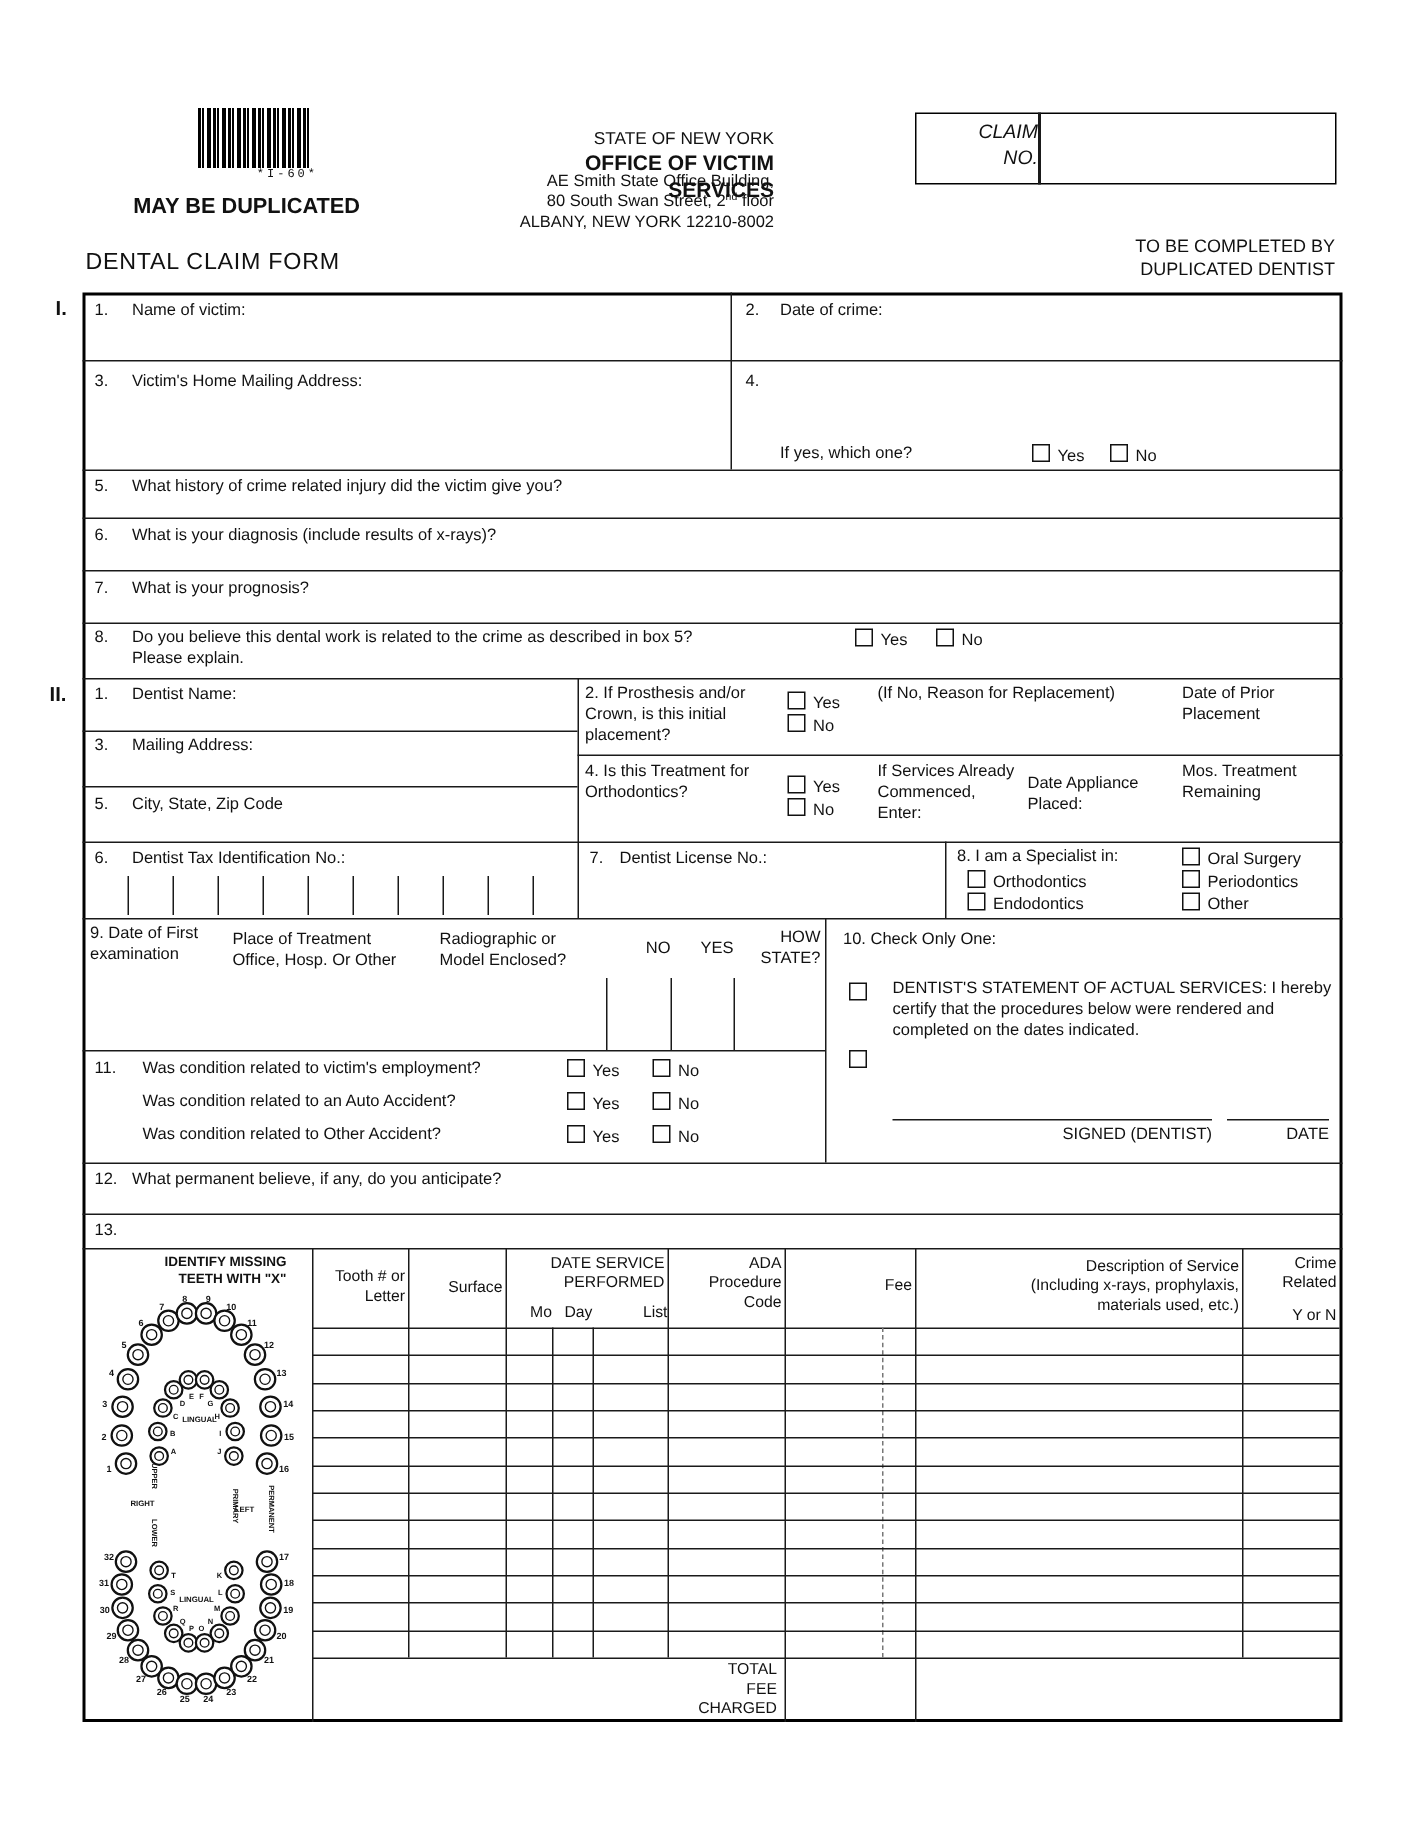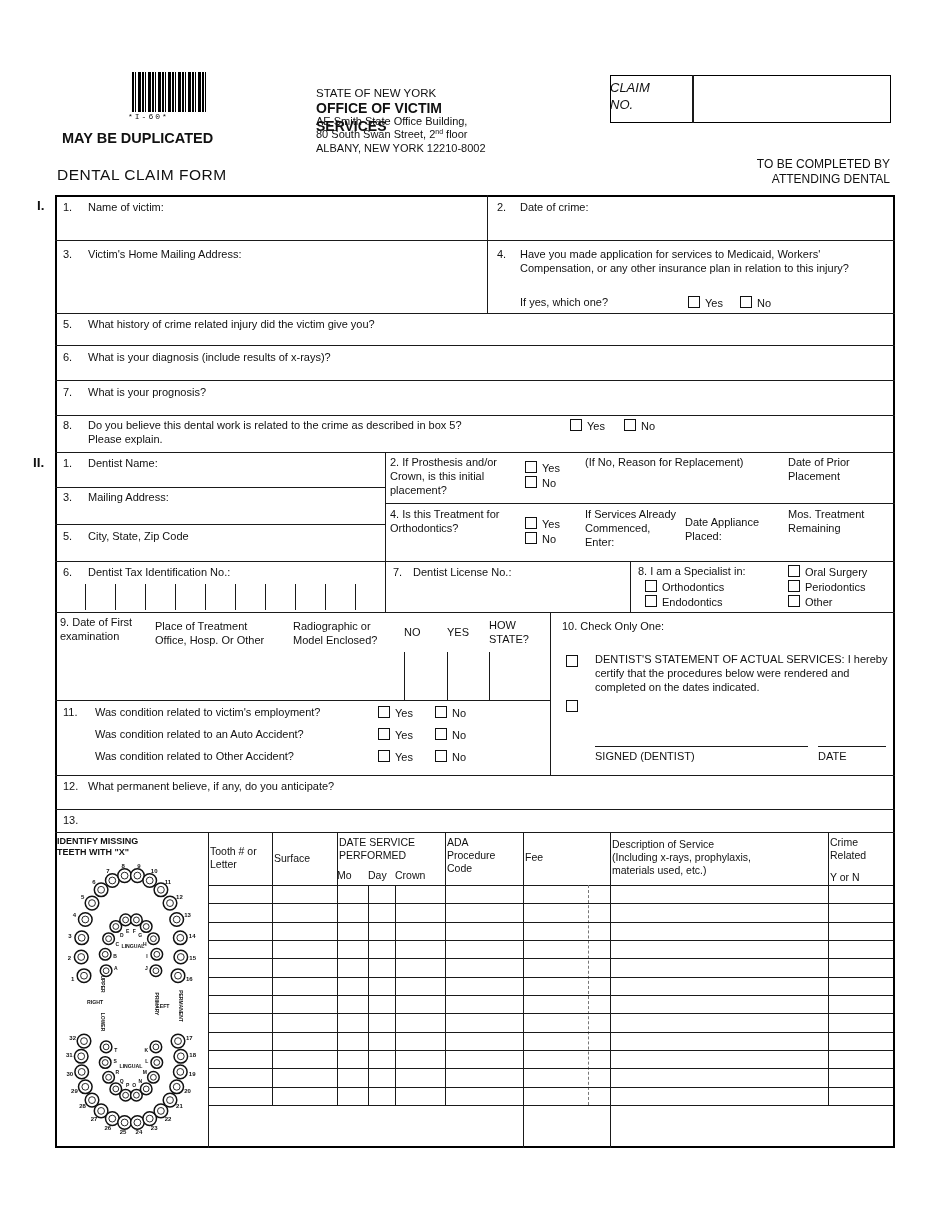--- a/index.html
+++ b/index.html
@@ -3,21 +3,21 @@
 <meta charset="utf-8">
 <style>
   html,body{margin:0;padding:0;background:#fff}
   #page{position:relative;width:950px;height:1230px;background:#fff;overflow:hidden;
         font-family:"Liberation Sans","DejaVu Sans",sans-serif;color:#111}
   .t{position:absolute;font-size:11px;line-height:1.25}
   .sm{font-size:10.5px}
   .xs{font-size:8px}
   .b{font-weight:bold}
   .i{font-style:italic}
-  .ctr{text-align:left}
+  .ctr{text-align:right}
   .rt{text-align:right}
   .hl{position:absolute;height:1px;background:#1a1a1a}
   .vl{position:absolute;width:1px;background:#1a1a1a}
   .dash{position:absolute;width:0;border-left:1px dashed #777}
   .cb{display:inline-block;width:10px;height:10px;border:1.5px solid #111;background:#fff;
       vertical-align:-1px;margin-right:5px}
   .formbox{position:absolute;left:55px;top:195px;width:840px;height:953px;
            border:2px solid #000;box-sizing:border-box}
   .claimbox{position:absolute;left:610px;top:75px;width:281px;height:48px;
             border:1.5px solid #000;box-sizing:border-box}
@@ -45,21 +45,21 @@
   <div class="vl" style="left:692px;top:75px;height:48px;width:1.5px"></div>
   <div class="t i ctr" style="left:610px;top:80px;width:82px;font-size:13px;line-height:1.3">
     <span style="display:block">CLAIM</span>
     <span style="display:block">NO.</span>
   </div>
   <div style="position:absolute;left:694px;top:77px;width:195px;height:44px"></div>
 
   <div class="t" style="left:57px;top:165px;font-size:15.5px;letter-spacing:0.5px">DENTAL CLAIM FORM</div>
   <div class="t rt" style="left:640px;top:157px;width:250px;font-size:12px">
     <span style="display:block">TO BE COMPLETED BY</span>
-    <span style="display:block">ATTENDING DENTAL</span>
+    <span style="display:block">DUPLICATED DENTIST</span>
   </div>
 
   <div class="formbox"></div>
 
   <div class="hl" style="left:55px;top:240px;width:840px"></div>
   <div class="hl" style="left:55px;top:313px;width:840px"></div>
   <div class="hl" style="left:55px;top:345px;width:840px"></div>
   <div class="hl" style="left:55px;top:380px;width:840px"></div>
   <div class="hl" style="left:55px;top:415px;width:840px"></div>
   <div class="hl" style="left:55px;top:452px;width:840px"></div>
@@ -99,21 +99,20 @@
   <div class="t" style="left:88px;top:201px">Name of victim:</div>
   <div style="position:absolute;left:170px;top:200px;width:310px;height:38px"></div>
   <div class="t" style="left:497px;top:201px">2.</div>
   <div class="t" style="left:520px;top:201px">Date of crime:</div>
   <div style="position:absolute;left:610px;top:200px;width:280px;height:38px"></div>
 
   <div class="t" style="left:63px;top:248px">3.</div>
   <div class="t" style="left:88px;top:248px">Victim's Home Mailing Address:</div>
   <div style="position:absolute;left:88px;top:262px;width:390px;height:48px"></div>
   <div class="t" style="left:497px;top:248px">4.</div>
-  <div class="t" style="left:520px;top:248px;width:365px">Have you made application for services to Medicaid, Workers' Compensation, or any other insurance plan in relation to this injury?</div>
   <div class="t" style="left:520px;top:296px">If yes, which one?</div>
   <div class="t" style="left:688px;top:296px"><span class="cb"></span><span>Yes</span></div>
   <div class="t" style="left:740px;top:296px"><span class="cb"></span><span>No</span></div>
 
   <div class="t" style="left:63px;top:318px">5.</div>
   <div class="t" style="left:88px;top:318px">What history of crime related injury did the victim give you?</div>
   <div class="t" style="left:63px;top:351px">6.</div>
   <div class="t" style="left:88px;top:351px">What is your diagnosis (include results of x-rays)?</div>
   <div class="t" style="left:63px;top:386px">7.</div>
   <div class="t" style="left:88px;top:386px">What is your prognosis?</div>
@@ -201,35 +200,40 @@
 
   <div class="t b ctr" style="left:57px;top:836px;width:134px;font-size:9px">
     <span style="display:block">IDENTIFY MISSING</span>
     <span style="display:block">TEETH WITH "X"</span>
   </div>
   <div class="t sm ctr" style="left:210px;top:845px;width:60px">Tooth # or Letter</div>
   <div class="t sm ctr" style="left:274px;top:852px;width:61px">Surface</div>
   <div class="t sm ctr" style="left:339px;top:836px;width:104px">DATE SERVICE PERFORMED</div>
   <div class="t sm ctr" style="left:337px;top:869px;width:31px">Mo</div>
   <div class="t sm ctr" style="left:368px;top:869px;width:27px">Day</div>
-  <div class="t sm ctr" style="left:395px;top:869px;width:50px">Crown</div>
+  <div class="t sm ctr" style="left:395px;top:869px;width:50px">List</div>
   <div class="t sm ctr" style="left:447px;top:836px;width:74px">
     <span style="display:block">ADA</span>
     <span style="display:block">Procedure</span>
     <span style="display:block">Code</span>
   </div>
   <div class="t sm ctr" style="left:525px;top:851px;width:83px">Fee</div>
   <div class="t sm ctr" style="left:612px;top:838px;width:214px">
     <span style="display:block">Description of Service</span>
     <span style="display:block">(Including x-rays, prophylaxis,</span>
     <span style="display:block">materials used, etc.)</span>
   </div>
   <div class="t sm ctr" style="left:830px;top:836px;width:61px">Crime Related</div>
   <div class="t sm ctr" style="left:830px;top:871px;width:61px">Y or N</div>
 
+  <div class="t sm rt" style="left:390px;top:1107px;width:128px;line-height:13px">
+    <span style="display:block">TOTAL</span>
+    <span style="display:block">FEE</span>
+    <span style="display:block">CHARGED</span>
+  </div>
   <div style="position:absolute;left:524px;top:1106px;width:85px;height:41px"></div>
 
 <div class="hl" style="left:208px;top:903.3px;width:685px"></div>
     <div class="hl" style="left:208px;top:921.7px;width:685px"></div>
     <div class="hl" style="left:208px;top:940.0px;width:685px"></div>
     <div class="hl" style="left:208px;top:958.3px;width:685px"></div>
     <div class="hl" style="left:208px;top:976.7px;width:685px"></div>
     <div class="hl" style="left:208px;top:995.0px;width:685px"></div>
     <div class="hl" style="left:208px;top:1013.3px;width:685px"></div>
     <div class="hl" style="left:208px;top:1031.7px;width:685px"></div>

